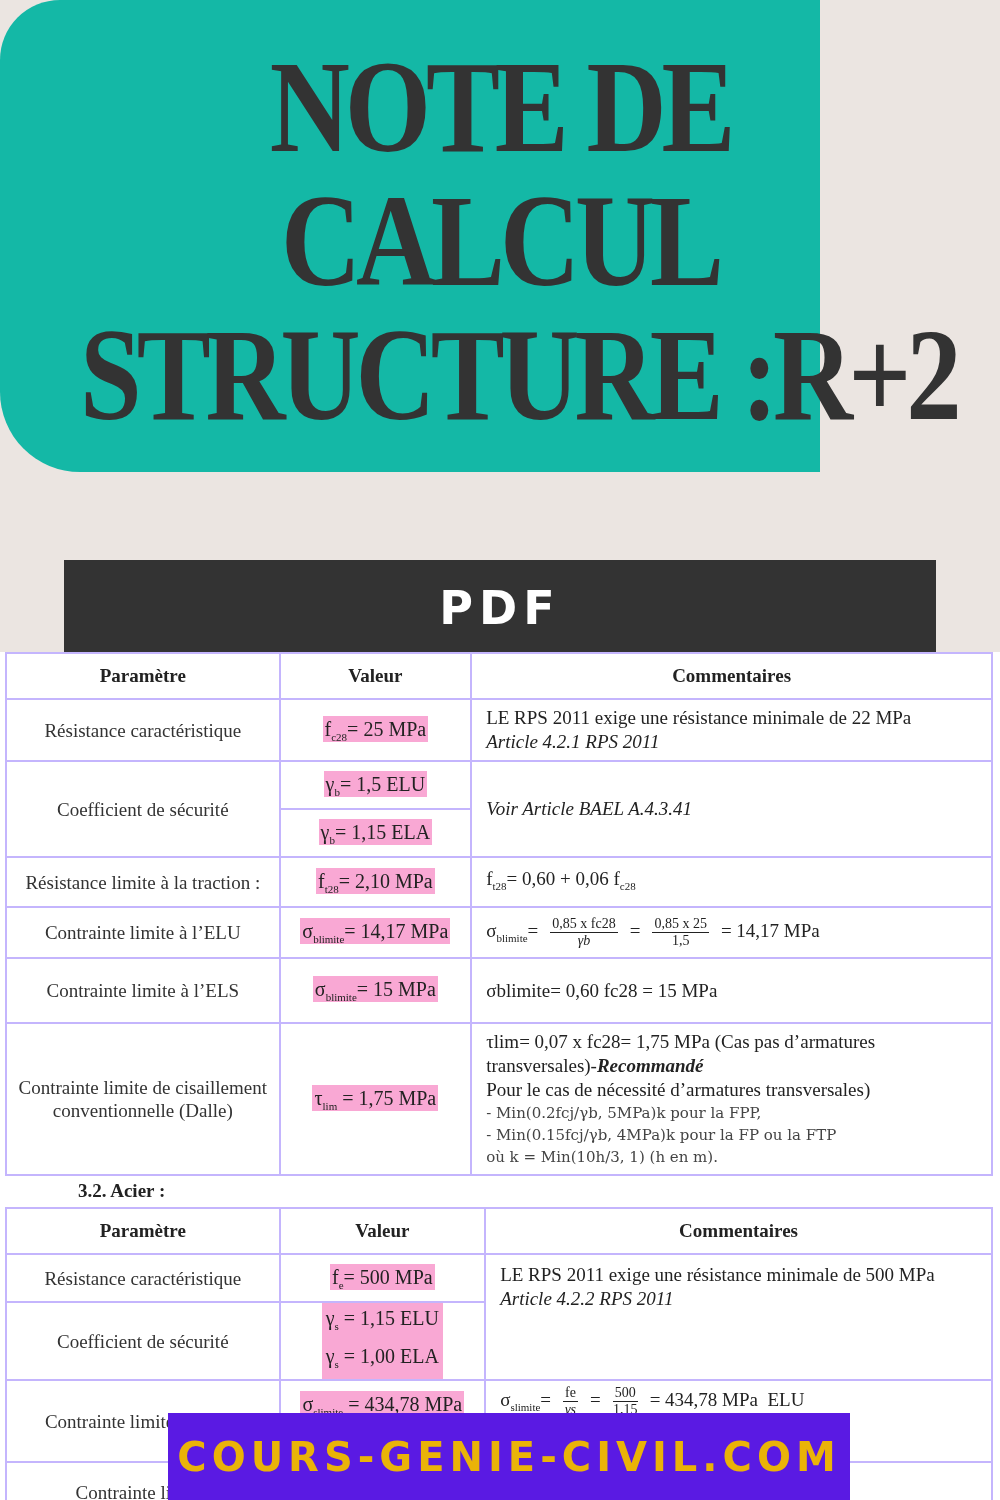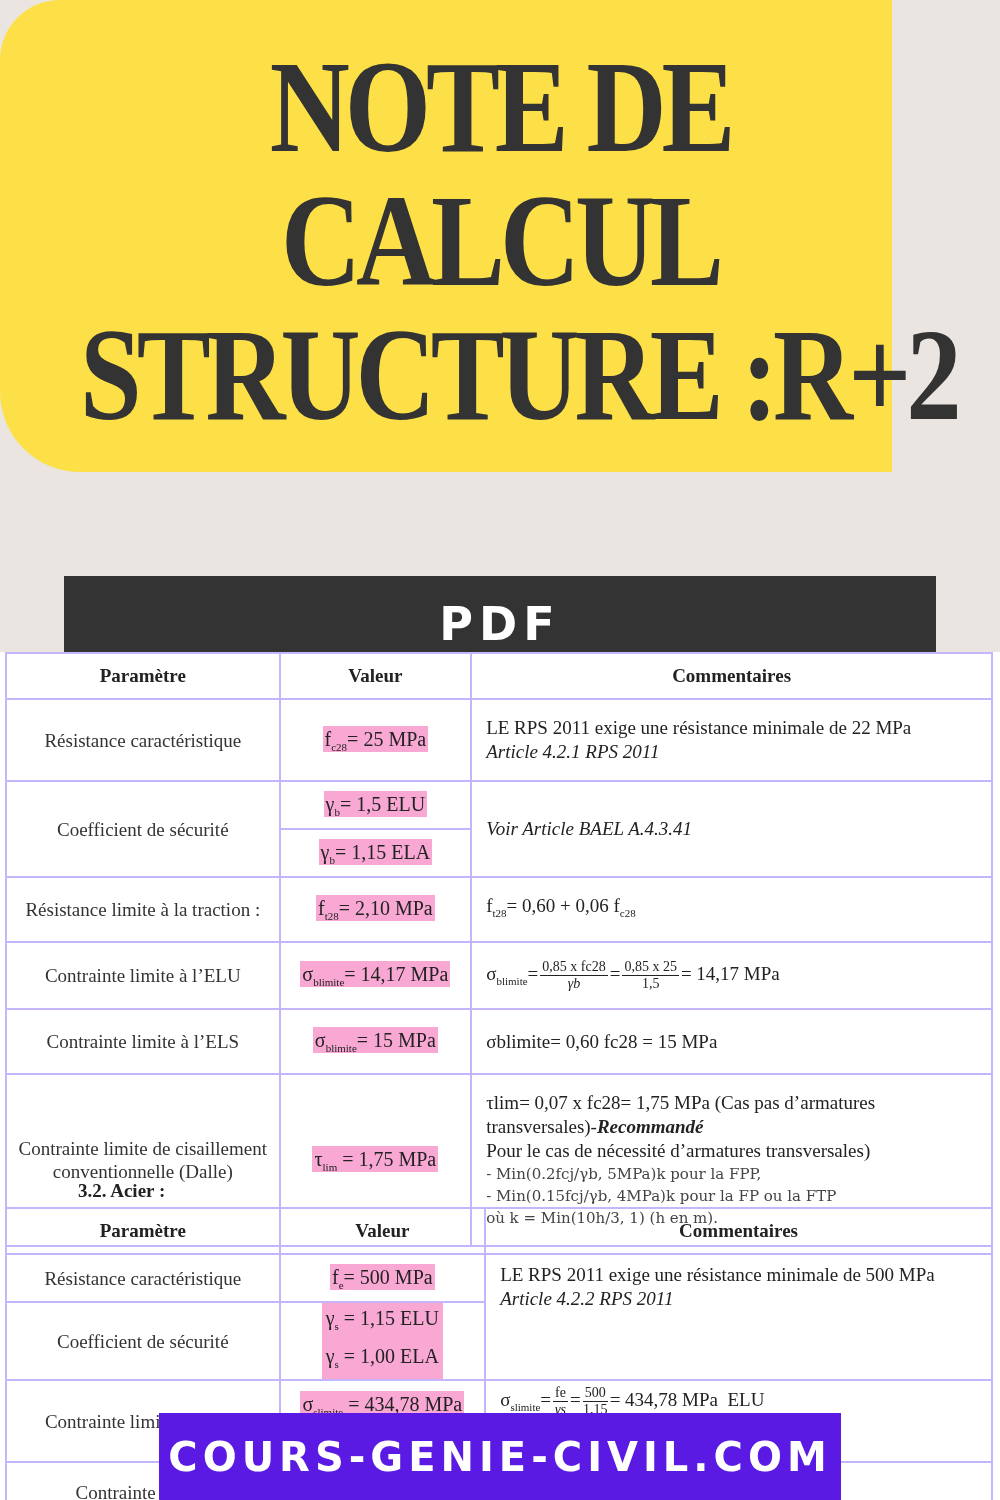--- a/index.html
+++ b/index.html
@@ -1,64 +1,64 @@
 <!DOCTYPE html>
 <html><head>
 <meta charset="utf-8">
 <style>
   * { box-sizing: border-box; margin: 0; padding: 0; }
   html, body { width: 1000px; height: 1500px; overflow: hidden; background: #ebe5e1; }
   body { position: relative; font-family: "Liberation Serif", serif; color: #222; }
 
   .hero {
-    position: absolute; left: 0; top: 0; width: 892px; height: 472px;
-    background: #fde047; border-bottom-left-radius: 80px; border-top-left-radius: 60px;
+    position: absolute; left: 0; top: 0; width: 820px; height: 472px;
+    background: #14b8a6; border-bottom-left-radius: 80px; border-top-left-radius: 60px;
   }
   .hero-title {
     position: absolute; left: 0; top: 40px; width: 1000px; text-align: center;
     font-family: "Liberation Serif", "DejaVu Serif", serif; font-weight: 700;
     color: #333; font-size: 132px; line-height: 134px; letter-spacing: -6px;
     transform: scaleX(0.84); transform-origin: center top;
   }
   .hero-title div { white-space: nowrap; }
 
   .pdf-bar {
     position: absolute; left: 64px; top: 560px; width: 872px; height: 92px;
     background: #333333; color: #fff; text-align: center;
     font-family: "DejaVu Sans", sans-serif; font-size: 46px; letter-spacing: 6px;
-    line-height: 96px; font-weight: 600; margin-top: 16px;
+    line-height: 96px; font-weight: 600;
   }
 
   .doc {
     position: absolute; left: 0; top: 652px; width: 1000px; height: 848px;
     background: #fff;
   }
 
   table { border-collapse: collapse; position: absolute; left: 5px; font-size: 19px; }
   td, th { border: 2px solid #c4b5fd; vertical-align: middle; }
   th { font-weight: 700; font-size: 19px; height: 46px; }
   .c-param { text-align: center; color: #333; padding: 0 6px; line-height: 23px; }
   .c-val { text-align: center; padding: 0 4px; }
-  .c-com { text-align: left; padding: 16px 14px; line-height: 24px; color: #222; }
+  .c-com { text-align: left; padding: 6px 14px; line-height: 24px; color: #222; }
   .hl { background: #f9a8d4; padding: 2px 2px; color: #222; font-size: 20px; }
   sub { font-size: 11px; }
   .it { font-style: italic; }
   .bi { font-style: italic; font-weight: 700; text-align: center; }
-  .frac { display: inline-block; vertical-align: middle; text-align: center; font-size: 14px; line-height: 16px; margin: 0 2px; }
+  .frac { display: inline-block; vertical-align: middle; text-align: center; font-size: 14px; line-height: 16px; margin: 0 12px; }
   .frac .num { border-bottom: 1.5px solid #222; padding: 0 2px; display: block; }
   .frac .den { display: block; font-style: italic; }
   .math { font-family: "DejaVu Serif", serif; font-size: 15px; color: #444; line-height: 22px; }
 
   .section-title {
     position: absolute; left: 78px; top: 528px; font-weight: 700; font-size: 19px;
   }
 
   .brand-banner {
-    position: absolute; left: 159px; top: 1413px; width: 682px; height: 87px;
-    background: #5a1ae3; color: #ffffff; text-align: center;
+    position: absolute; left: 168px; top: 1413px; width: 682px; height: 87px;
+    background: #5a1ae3; color: #eab308; text-align: center;
     font-family: "DejaVu Sans", sans-serif; font-size: 40px; letter-spacing: 5px;
     line-height: 88px; font-weight: 600;
   }
 </style>
 </head>
 <body>
 
 <div class="hero">
   <div class="hero-title">
     <div>NOTE DE</div>

